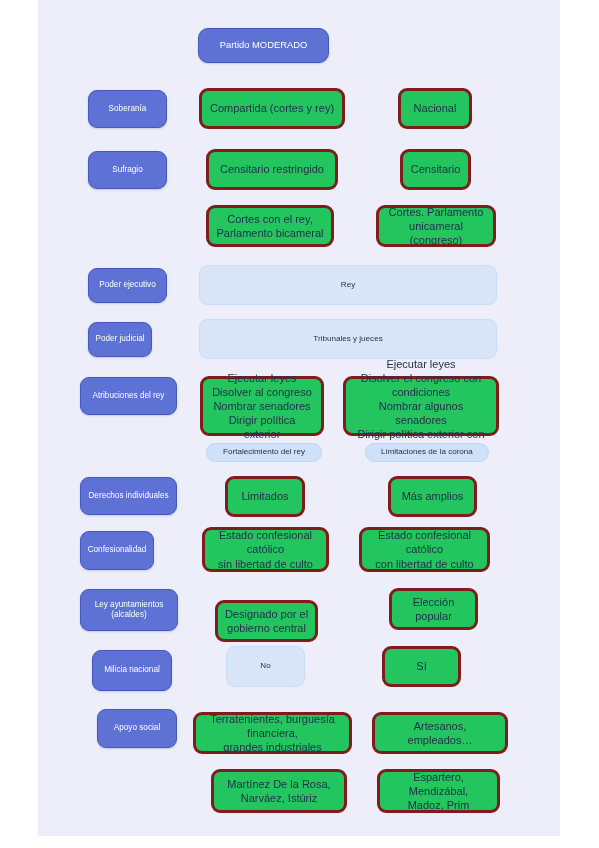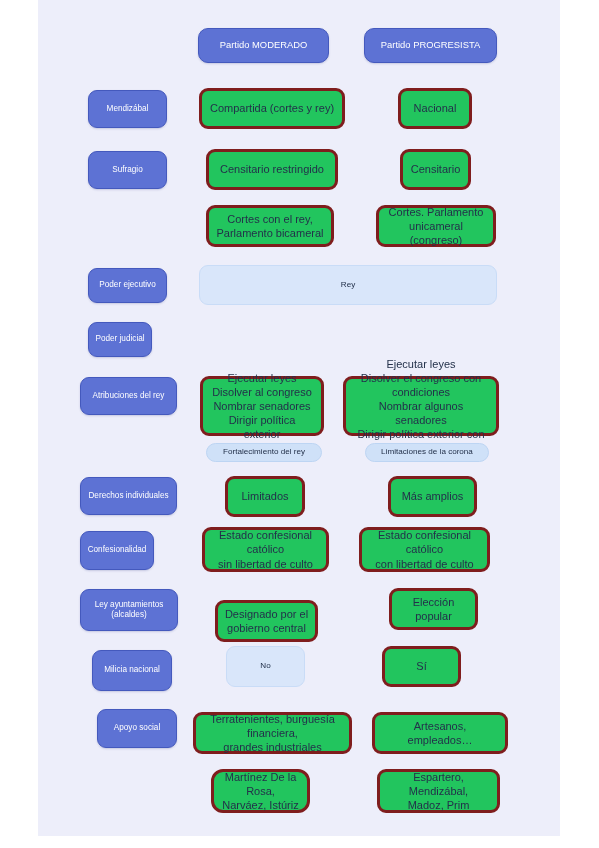--- a/index.html
+++ b/index.html
@@ -76,39 +76,39 @@
     border-radius: 999px;
   }
 </style>
 </head>
 <body>
 
 <div id="canvas">
   <div class="board"></div>
 
   <div class="node hdr" style="left:198px; top:28px; width:131px; height:35px;">Partido MODERADO</div>
-  <div class="node hdr" style="left:364px; top:28px; width:133px; height:35px;">Partido PROGRESISTA</div>
 
-  <div class="node cat" style="left:88px; top:90px; width:79px; height:38px;">Mendizábal</div>
+  <div class="node cat" style="left:88px; top:90px; width:79px; height:38px;">Soberanía</div>
   <div class="node val" style="left:199px; top:88px; width:146px; height:41px;">Compartida (cortes y rey)</div>
   <div class="node val" style="left:398px; top:88px; width:74px; height:41px;">Nacional</div>
 
   <div class="node cat" style="left:88px; top:151px; width:79px; height:38px;">Sufragio</div>
   <div class="node val" style="left:206px; top:149px; width:132px; height:41px;">Censitario restringido</div>
   <div class="node val" style="left:400px; top:149px; width:71px; height:41px;">Censitario</div>
 
   <div class="node val" style="left:206px; top:205px; width:128px; height:42px;">Cortes con el rey,
 Parlamento bicameral</div>
   <div class="node val" style="left:376px; top:205px; width:120px; height:42px;">Cortes. Parlamento
 unicameral (congreso)</div>
 
   <div class="node cat" style="left:88px; top:268px; width:79px; height:35px;">Poder ejecutivo</div>
   <div class="node val-lite" style="left:199px; top:265px; width:298px; height:40px;">Rey</div>
 
   <div class="node cat" style="left:88px; top:322px; width:64px; height:35px;">Poder judicial</div>
+  <div class="node val-lite" style="left:199px; top:319px; width:298px; height:40px;">Tribunales y jueces</div>
 
   <div class="node cat" style="left:80px; top:377px; width:97px; height:38px;">Atribuciones del rey</div>
   <div class="node val" style="left:200px; top:376px; width:124px; height:60px;">Ejecutar leyes
 Disolver al congreso
 Nombrar senadores
 Dirigir política exterior</div>
   <div class="node val" style="left:343px; top:376px; width:156px; height:60px;">Ejecutar leyes
 Disolver el congreso con condiciones
 Nombrar algunos senadores
 Dirigir política exterior con condiciones</div>
@@ -133,17 +133,17 @@
 
   <div class="node cat" style="left:92px; top:650px; width:80px; height:41px;">Milicia nacional</div>
   <div class="node val-lite" style="left:226px; top:646px; width:79px; height:41px;">No</div>
   <div class="node val" style="left:382px; top:646px; width:79px; height:41px;">Sí</div>
 
   <div class="node cat" style="left:97px; top:709px; width:80px; height:39px;">Apoyo social</div>
   <div class="node val" style="left:193px; top:712px; width:159px; height:42px;">Terratenientes, burguesía financiera,
 grandes industriales</div>
   <div class="node val" style="left:372px; top:712px; width:136px; height:42px;">Artesanos, empleados…</div>
 
-  <div class="node val" style="left:211px; top:769px; width:99px; height:44px;border-radius:12px;">Martínez De la Rosa,
+  <div class="node val" style="left:211px; top:769px; width:136px; height:44px;">Martínez De la Rosa,
 Narváez, Istúriz</div>
   <div class="node val" style="left:377px; top:769px; width:123px; height:44px;">Espartero, Mendizábal,
 Madoz, Prim</div>
 </div>
 
 </body></html>

